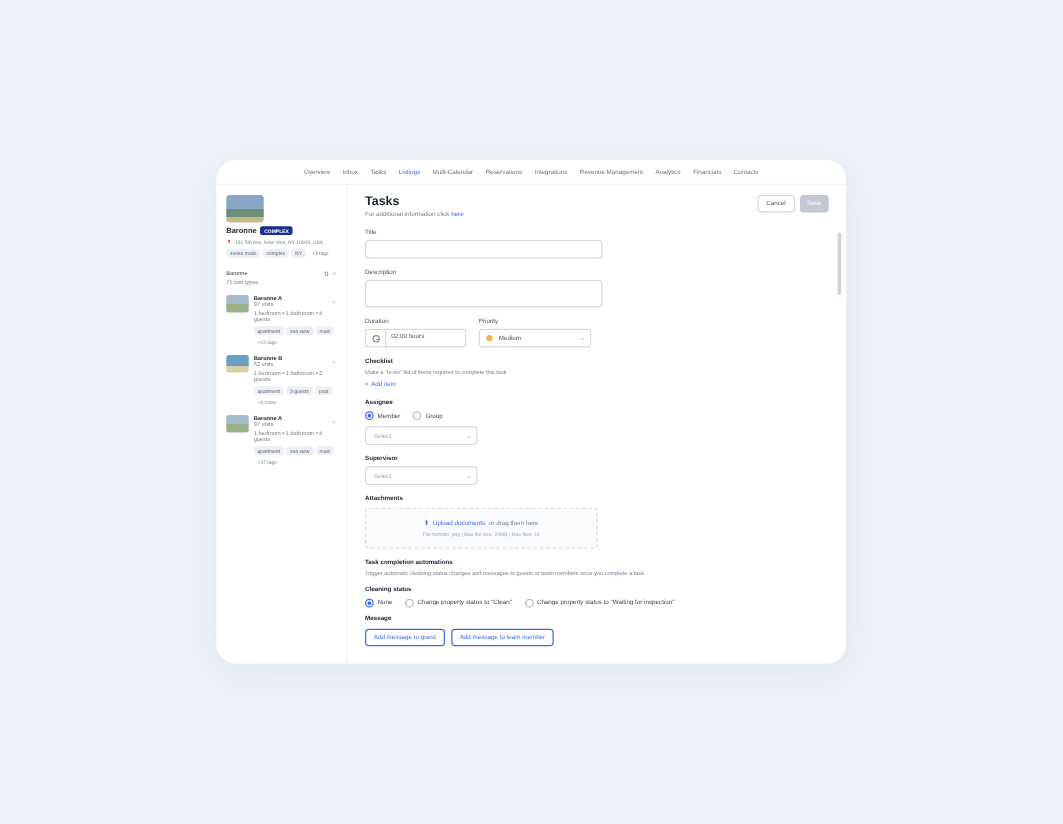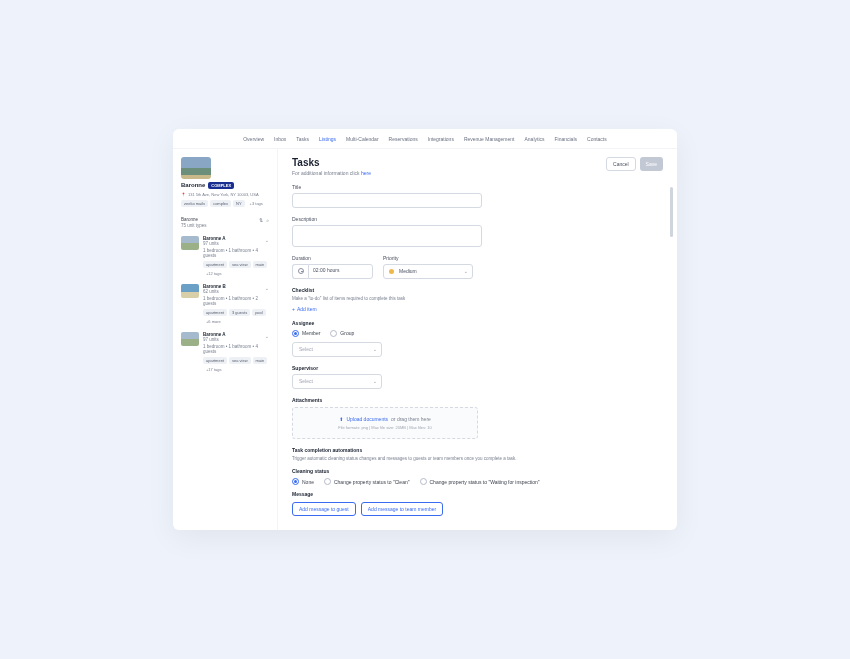--- a/index.html
+++ b/index.html
@@ -10,21 +10,21 @@
   height: 659px;
   display: flex;
   align-items: center;
   justify-content: center;
   font-size: 5px;
   color: #3a3f4a;
 }
 .app {
   width: 504px;
   background: #fff;
-  border-radius: 6px;
+  border-radius: 16px;
   box-shadow: 0 8px 30px rgba(0,0,0,0.06);
   overflow: hidden;
 }
 .topnav {
   display: flex;
   justify-content: center;
   gap: 10px;
   padding: 7px 0 6px;
   font-size: 5px;
   color: #6a7080;

